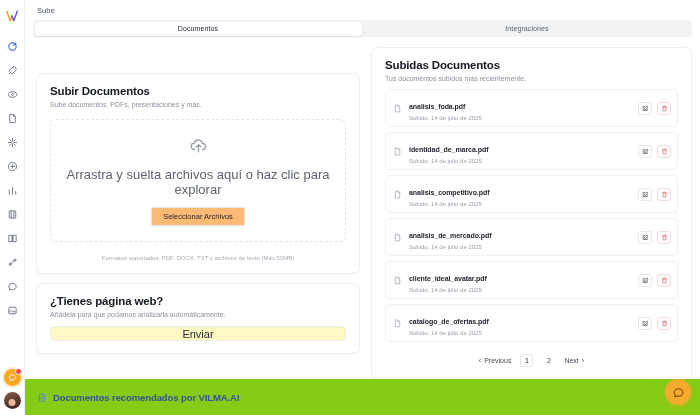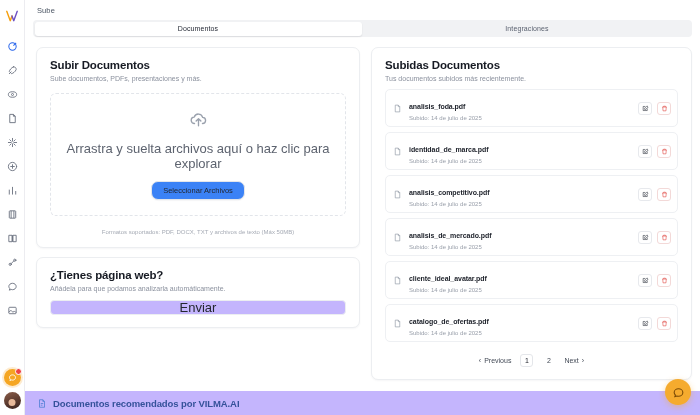--- a/index.html
+++ b/index.html
@@ -68,59 +68,59 @@
     display: flex; padding: 1.5px; gap: 2px;
   }
   .tab {
     flex: 1 1 50%; display: flex; align-items: center; justify-content: center;
     font-size: 7px; color: #5b6270; border-radius: 3px; letter-spacing: .1px;
   }
   .tab.active { background: #ffffff; color: #1f2430; box-shadow: 0 1px 1.5px rgba(16,24,40,.10); }
 
   
   .content { display: flex; gap: 11px; padding: 10px 8px 0 11px; flex: 1 1 auto; }
-  .col-left { width: 324px; flex: 0 0 324px; display:flex; flex-direction:column; gap: 9px; }
+  .col-left { width: 324px; flex: 0 0 324px; display:flex; flex-direction:column; gap: 9px; margin-top: 26px; }
   .col-right { flex: 1 1 auto; }
 
   .card {
     background: #ffffff; border: 1px solid #eceef1; border-radius: 7px;
     box-shadow: 0 1px 2px rgba(16,24,40,.04);
   }
   .card-pad { padding: 11px 13px 12px 13px; }
   .card-title { font-size: 11.5px; font-weight: 700; color: #161a23; letter-spacing: -.15px; }
   .card-sub { font-size: 7px; color: #8b919e; margin-top: 4px; }
 
   
   .dropzone {
     margin-top: 11px; border: 1px dashed #e2e5ea; border-radius: 6px;
     padding: 16px 8px 15px 8px; text-align: center;
   }
   .dz-icon { color: #9aa1ad; margin-bottom: 8px; }
   .dz-icon svg { width: 19px; height: 19px; }
   .dz-text { font-size: 13px; color: #5d636f; margin-bottom: 8px; }
   .dz-btn {
     display: inline-block; padding: 4px 11px;
-    border: 1px solid #e4e6ea; border-radius: 7px;
-    font-size: 7.5px; color: #23272f; background: #3b82f6;
+    border: 1px solid #e4e6ea; border-radius: 1px;
+    font-size: 7.5px; color: #23272f; background: #fdba74;
     box-shadow: 0 1px 1px rgba(16,24,40,.04);
   }
   .dz-formats { font-size: 6px; color: #a6abb5; text-align: center; margin-top: 13px; }
 
   
   .web-input {
     width: 100%; margin-top: 11px; height: 16px;
     border: 1px solid #e6e8ec; border-radius: 4px;
     font-size: 7px; color: #9ca2ad; padding: 0 7px;
     font-family: "Liberation Sans", sans-serif; background: #fff; outline: none;
   }
   .web-input::placeholder { color: #a8aeb8; }
   .web-btn {
     width: 100%; margin-top: 8px; height: 15px;
     border: 1px solid #eceef1; border-radius: 4px;
-    background: #c4b5fd; font-size: 13px; color: #23272f;
+    background: #fef9c3; font-size: 11px; color: #23272f;
     font-family: "Liberation Sans", sans-serif;
     display:flex; align-items:center; justify-content:center;
   }
 
   
   .search-input {
     width: 100%; margin-top: 11px; height: 16px;
     border: 1px solid #e6e8ec; border-radius: 4px;
     font-size: 7px; color: #9ca2ad; padding: 0 7px;
     font-family: "Liberation Sans", sans-serif; background: #fff; outline: none;
@@ -153,22 +153,22 @@
   .pg { font-size: 7px; color: #434a56; display: flex; align-items: center; gap: 3px; }
   .pg-num {
     min-width: 13px; height: 13px; border-radius: 3px;
     display: flex; align-items: center; justify-content: center;
     font-size: 7px; color: #434a56; padding: 0 3px;
   }
   .pg-num.active { border: 1px solid #e4e6ea; background: #fff; color: #1b1f28; }
 
   
   .rec-bar {
-    position: absolute; left: 25px; right: 0; bottom: 0; height: 24px;
-    background: #c4b5fd; display: flex; align-items: center; padding-left: 12px; gap: 6px;
+    position: absolute; left: 25px; right: 0; bottom: 0; height: 36px;
+    background: #84cc16; display: flex; align-items: center; padding-left: 12px; gap: 6px;
   }
   .rec-bar .rec-icon { color: #4f7fd4; display:flex; }
   .rec-bar .rec-icon svg { width: 10px; height: 11px; }
   .rec-text { font-size: 9.5px; font-weight: 700; color: #35529a; letter-spacing: -.1px; }
 
   
   .fab {
     position: absolute; right: 9px; bottom: 10px;
     width: 26px; height: 26px; border-radius: 50%;
     background: #f5ab2e; display: flex; align-items: center; justify-content: center;

